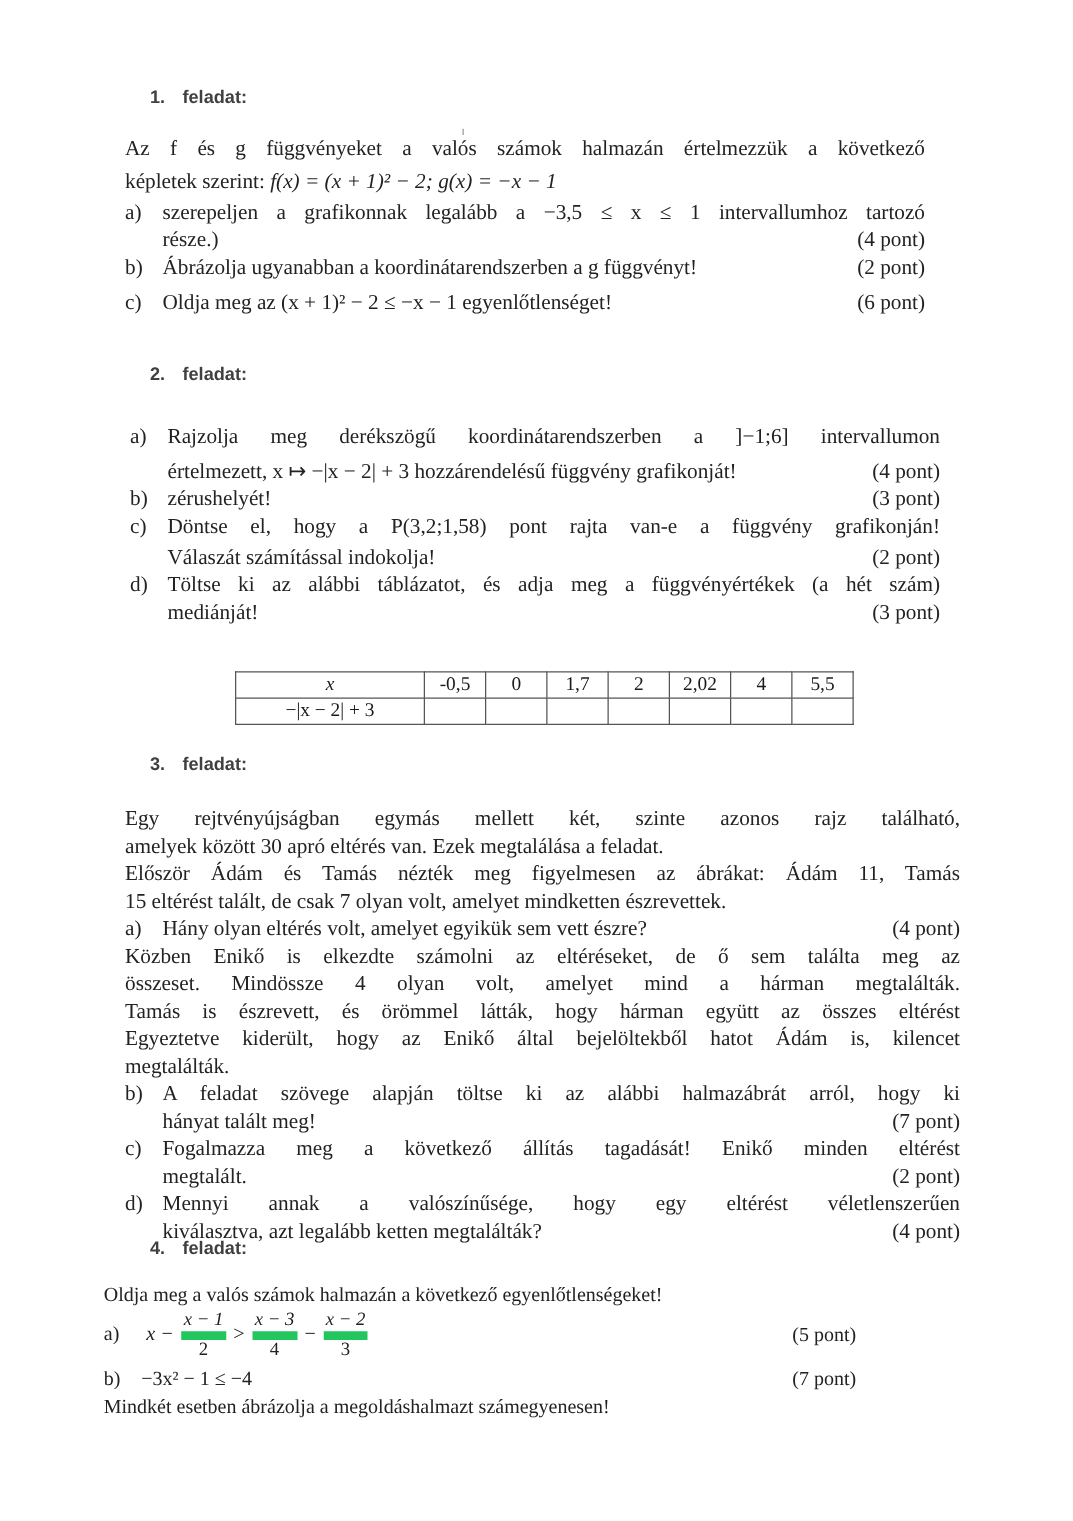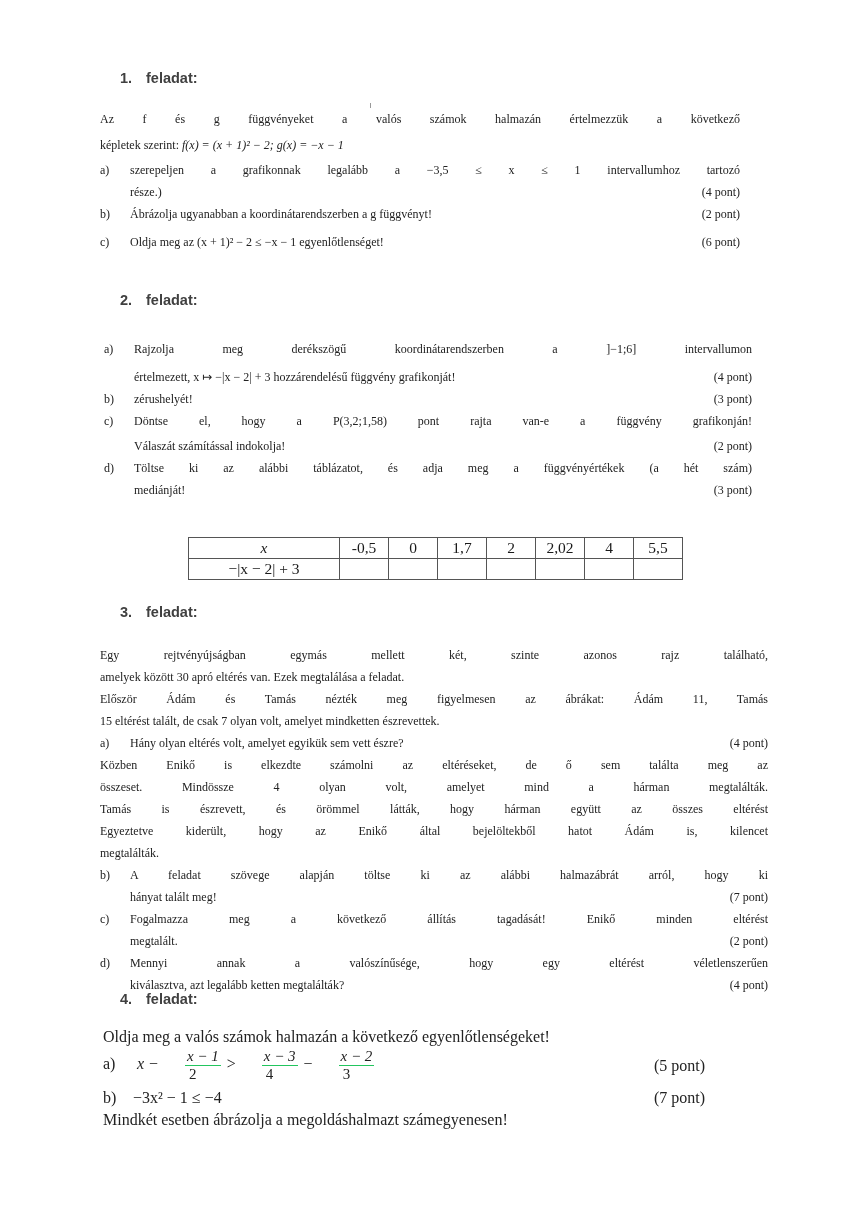--- a/index.html
+++ b/index.html
@@ -3,36 +3,36 @@
 <meta charset="utf-8">
 <style>
   html, body { margin: 0; padding: 0; background: #ffffff; }
   body { width: 858px; height: 1217px; position: relative; overflow: hidden; color: #1a1a1a; }
   .page { position: absolute; left: 0; top: 0; width: 858px; height: 1217px; }
   .heading {
     position: absolute; font-family: "Liberation Sans", sans-serif; font-weight: bold;
     font-size: 14.5px; color: #404040;
   }
   .heading .num { display: inline-block; width: 26px; }
-  .serif { font-family: "Liberation Serif", serif; font-size: 12px; line-height: 22px; color: #222; }
+  .serif { font-family: "Liberation Serif", serif; font-size: 17px; line-height: 22px; color: #222; }
   .block { position: absolute; }
   .justify { text-align: justify; text-align-last: justify; }
   .line { white-space: nowrap; }
   .row { display: flex; justify-content: space-between; align-items: baseline; }
   .item { display: flex; }
   .item .lbl { width: 30px; flex: none; }
   .item .body { flex: 1; }
   .pts { white-space: nowrap; }
   .m { font-style: italic; }
   table.vals { border-collapse: collapse; position: absolute; font-family: "Liberation Serif", serif; font-size: 15.5px; }
   table.vals td { border: 1px solid #555; height: 20px; text-align: center; padding: 0 4px; }
   table.vals td.head { width: 142px; }
   table.vals td.val { width: 40px; }
   .frac { display: inline-flex; flex-direction: column; align-items: center; vertical-align: middle; margin: 0 2px; font-size: 15px; line-height: 17px; }
-  .frac .n { border-bottom: 1px solid #22c55e; padding: 0 2px; font-style: italic; margin-left: 20px; }
+  .frac .n { border-bottom: 7px solid #22c55e; padding: 0 2px; font-style: italic; }
   .frac .d { padding: 0 2px; }
   .tick { position: absolute; left: 370px; top: 103px; width: 1px; height: 5px; background: #999; }
 </style>
 </head>
 <body>
 
 <div class="page">
 
   <div class="heading" style="left:120px; top:70px;">
     <span class="num">1.</span><span>feladat:</span>
@@ -196,21 +196,21 @@
             <span class="pts">(4 pont)</span>
           </div>
       </div>
     </div>
   </div>
 
   <div class="heading" style="left:120px; top:991px;">
     <span class="num">4.</span><span>feladat:</span>
   </div>
 
-  <div class="block serif" style="left:103px; top:1026px; width:602px; font-size:16px;">
+  <div class="block serif" style="left:83px; top:1026px; width:602px; font-size:16px;">
     <div>Oldja meg a valós számok halmazán a következő egyenlőtlenségeket!</div>
     <div class="row" style="align-items:center;">
       <span class="line">
         <span style="display:inline-block;width:30px;">a)</span>
         <span class="m">x −</span>
         <span class="frac">
             <span class="n">x − 1</span>
             <span class="d">2</span>
           </span>
         <span>&gt;</span>

